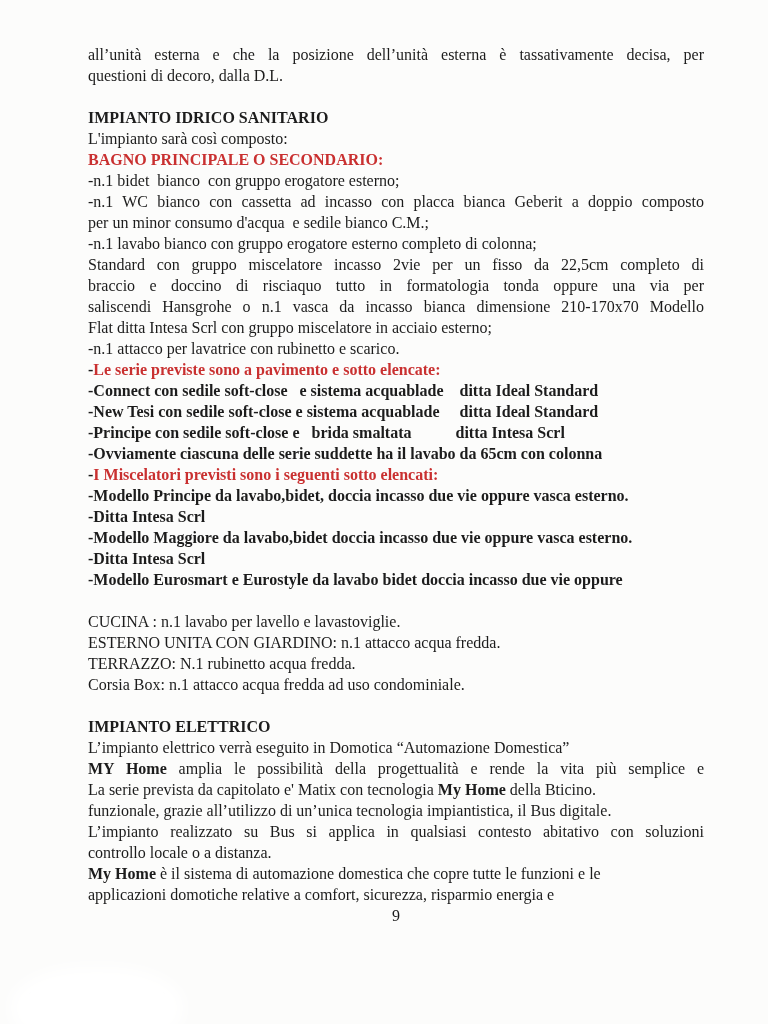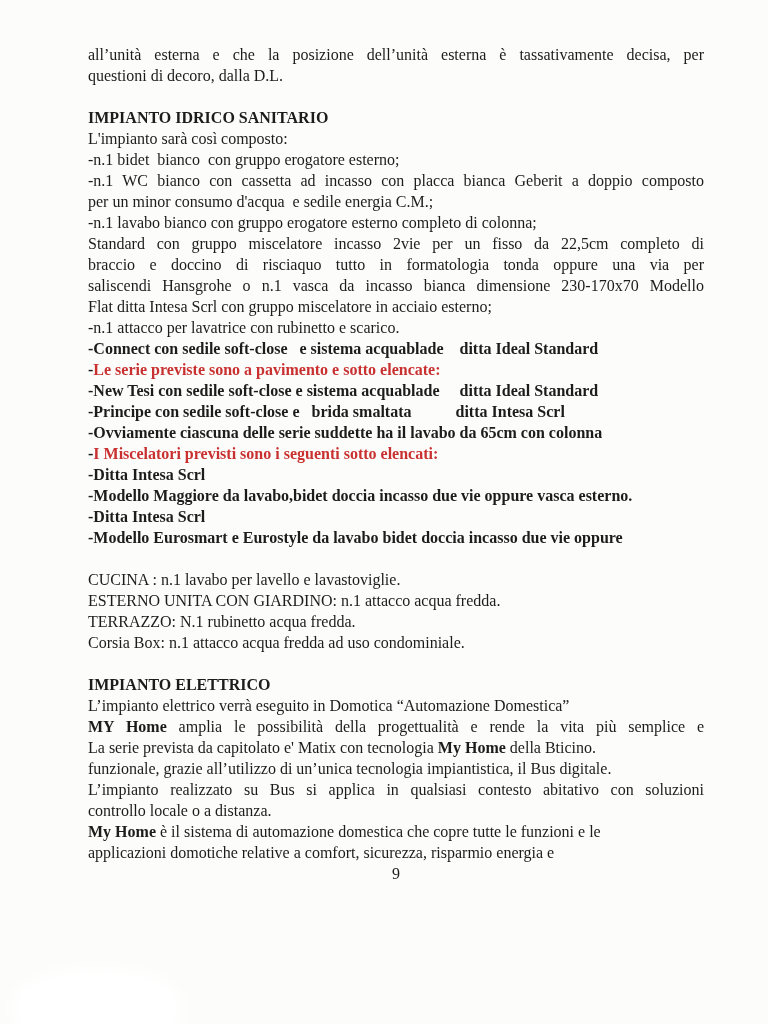--- a/index.html
+++ b/index.html
@@ -59,35 +59,37 @@
 
 <div class="page">
   <div class="scan-artifact"></div>
   <div class="doc">
 
   <div class="ln jl"><span class="">all’unità esterna e che la posizione dell’unità esterna è tassativamente decisa, per</span></div>
       <div class="ln"><span class="">questioni di decoro, dalla D.L.</span></div>
       <div class="ln sp"></div>
       <div class="ln"><span class="b">IMPIANTO IDRICO SANITARIO</span></div>
       <div class="ln"><span class="">L'impianto sarà così composto:</span></div>
+      <div class="ln"><span class="b red">BAGNO PRINCIPALE O SECONDARIO:</span></div>
       <div class="ln"><span class="">-n.1 bidet  bianco  con gruppo erogatore esterno;</span></div>
       <div class="ln jl"><span class="">-n.1 WC bianco con cassetta ad incasso con placca bianca Geberit a doppio composto</span></div>
-      <div class="ln"><span class="">per un minor consumo d'acqua  e sedile energia C.M.;</span></div>
+      <div class="ln"><span class="">per un minor consumo d'acqua  e sedile bianco C.M.;</span></div>
       <div class="ln"><span class="">-n.1 lavabo bianco con gruppo erogatore esterno completo di colonna;</span></div>
       <div class="ln jl"><span class="">Standard con gruppo miscelatore incasso 2vie per un fisso da 22,5cm completo di</span></div>
       <div class="ln jl"><span class="">braccio e doccino di risciaquo tutto in formatologia tonda oppure una via per</span></div>
-      <div class="ln jl"><span class="">saliscendi Hansgrohe o n.1 vasca da incasso bianca dimensione 230-170x70 Modello</span></div>
+      <div class="ln jl"><span class="">saliscendi Hansgrohe o n.1 vasca da incasso bianca dimensione 210-170x70 Modello</span></div>
       <div class="ln"><span class="">Flat ditta Intesa Scrl con gruppo miscelatore in acciaio esterno;</span></div>
       <div class="ln"><span class="">-n.1 attacco per lavatrice con rubinetto e scarico.</span></div>
+      <div class="ln"><span class="b">-</span><span class="b red">Le serie previste sono a pavimento e sotto elencate:</span></div>
       <div class="ln"><span class="b">-Connect con sedile soft-close   e sistema acquablade    ditta Ideal Standard</span></div>
-      <div class="ln"><span class="b">-</span><span class="b red">Le serie previste sono a pavimento e sotto elencate:</span></div>
       <div class="ln"><span class="b">-New Tesi con sedile soft-close e sistema acquablade     ditta Ideal Standard</span></div>
       <div class="ln"><span class="b">-Principe con sedile soft-close e   brida smaltata           ditta Intesa Scrl</span></div>
       <div class="ln"><span class="b">-Ovviamente ciascuna delle serie suddette ha il lavabo da 65cm con colonna</span></div>
       <div class="ln"><span class="b">-</span><span class="b red">I Miscelatori previsti sono i seguenti sotto elencati:</span></div>
+      <div class="ln"><span class="b">-Modello Principe da lavabo,bidet, doccia incasso due vie oppure vasca esterno.</span></div>
       <div class="ln"><span class="b">-Ditta Intesa Scrl</span></div>
       <div class="ln"><span class="b">-Modello Maggiore da lavabo,bidet doccia incasso due vie oppure vasca esterno.</span></div>
       <div class="ln"><span class="b">-Ditta Intesa Scrl</span></div>
       <div class="ln"><span class="b">-Modello Eurosmart e Eurostyle da lavabo bidet doccia incasso due vie oppure</span></div>
       <div class="ln sp"></div>
       <div class="ln"><span class="">CUCINA : n.1 lavabo per lavello e lavastoviglie.</span></div>
       <div class="ln"><span class="">ESTERNO UNITA CON GIARDINO: n.1 attacco acqua fredda.</span></div>
       <div class="ln"><span class="">TERRAZZO: N.1 rubinetto acqua fredda.</span></div>
       <div class="ln"><span class="">Corsia Box: n.1 attacco acqua fredda ad uso condominiale.</span></div>
       <div class="ln sp"></div>

